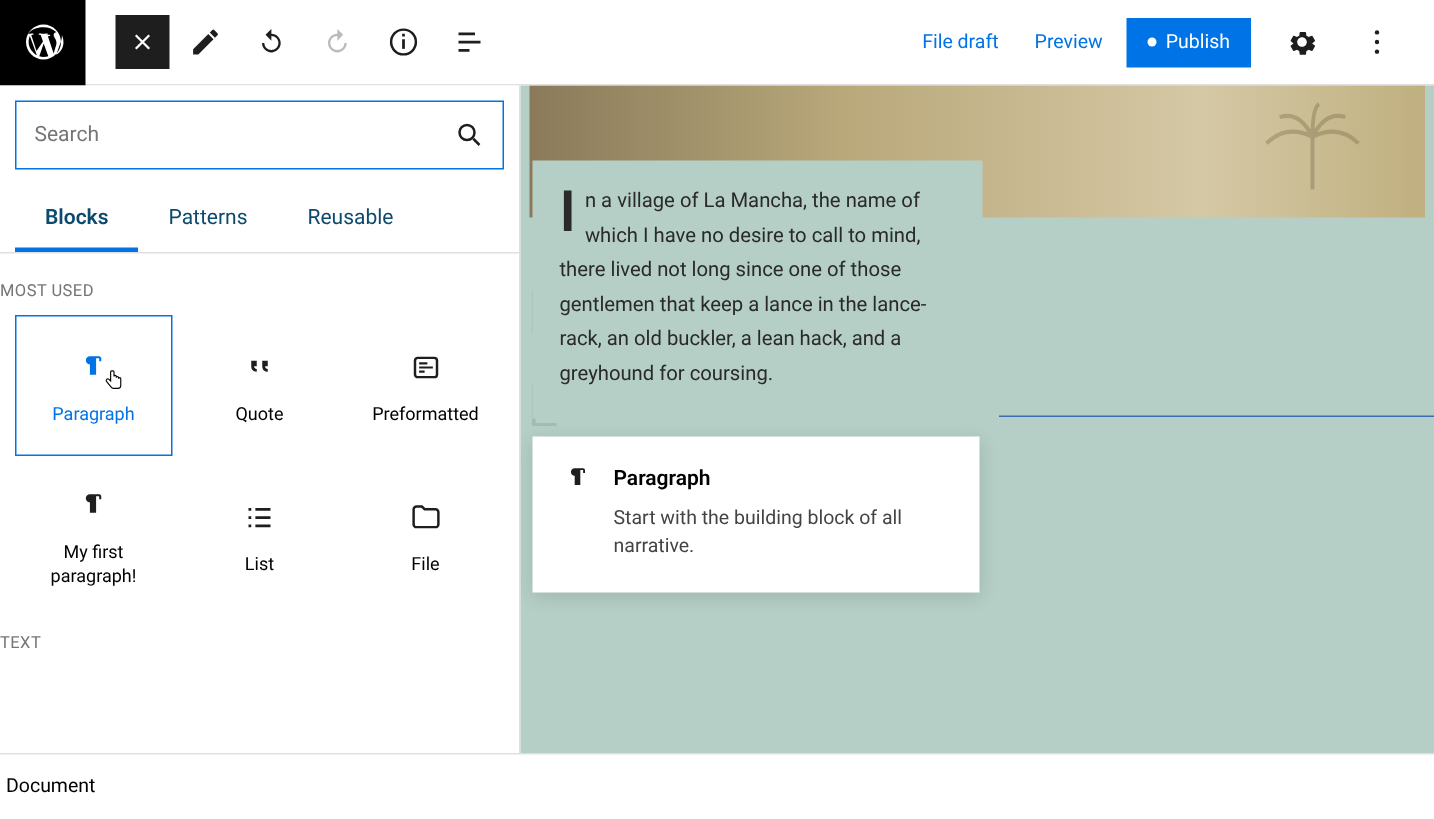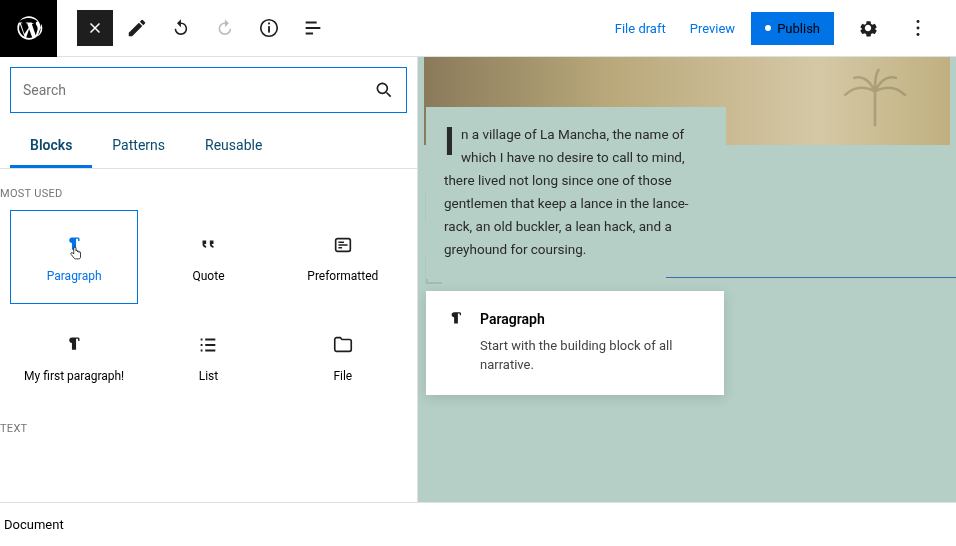--- a/index.html
+++ b/index.html
@@ -7,27 +7,27 @@
 .toolbar { height:57px; display:flex; align-items:center; border-bottom:1px solid #e0e0e0; }
 .wp-logo { width:57px; height:57px; background:#000; display:flex; align-items:center; justify-content:center; }
 .wp-logo svg { width:28px; height:28px; fill:#fff; }
 .close-btn { width:36px; height:36px; background:#1e1e1e; display:flex; align-items:center; justify-content:center; margin-left:20px; }
 .close-btn svg { width:18px; height:18px; fill:#fff; }
 .icon-btn { width:40px; height:40px; display:flex; align-items:center; justify-content:center; cursor:pointer; margin-left:4px; }
 .icon-btn svg { width:22px; height:22px; fill:#1e1e1e; }
 .icon-btn.disabled svg { fill:#bbb; }
 .spacer { flex:1; }
 .link-btn { color:#0073e6; font-size:13px; padding:8px 12px; cursor:pointer; }
-.publish-btn { background:#0073e6; color:#000000; font-size:13px; padding:9px 14px; cursor:pointer; display:flex; align-items:center; gap:6px; margin-left:4px; }
+.publish-btn { background:#0073e6; color:#ffffff; font-size:13px; padding:9px 14px; cursor:pointer; display:flex; align-items:center; gap:6px; margin-left:4px; }
 .publish-btn::before { content:""; width:6px; height:6px; border-radius:50%; background:#fff; }
 .settings-btn { margin-left:14px; margin-right:6px; }
 .more-btn { margin-right:18px; }
 
 .main { display:flex; height:calc(100% - 57px); }
-.sidebar { width:418px; border-right:1px solid #e0e0e0; display:flex; flex-direction:column; background:#fff; }
+.sidebar { width:347px; border-right:1px solid #e0e0e0; display:flex; flex-direction:column; background:#fff; }
 .search-wrap { padding:10px; }
 .search-box { border:1.5px solid #0073e6; height:46px; display:flex; align-items:center; padding:0 12px; }
 .search-box input { flex:1; border:none; outline:none; font-size:14px; }
 .search-box svg { width:20px; height:20px; fill:#1e1e1e; }
 .tabs { display:flex; padding:0 10px; border-bottom:1px solid #e0e0e0; }
 .tab { padding:14px 20px 12px; font-size:14px; cursor:pointer; color:#0c4a6e; }
 .tab.active { font-weight:600; border-bottom:3px solid #0073e6; }
 .section-label { font-size:11px; color:#757575; padding:18px 0 10px; text-transform:uppercase; letter-spacing:.3px; }
 .blocks-grid { display:grid; grid-template-columns:repeat(3,1fr); gap:6px; padding:0 10px; }
 .block-item { display:flex; flex-direction:column; align-items:center; justify-content:center; height:94px; cursor:pointer; border:1px solid transparent; text-align:center; padding:6px; }

